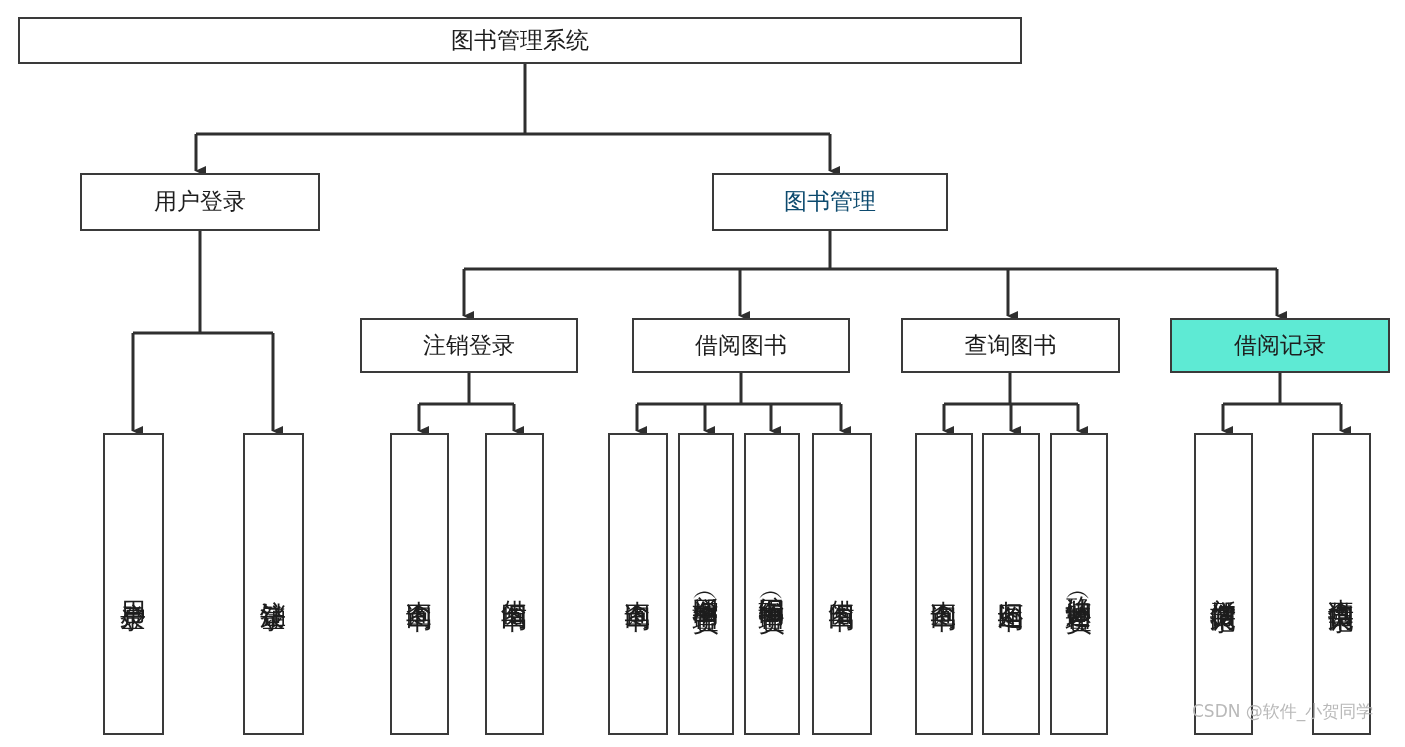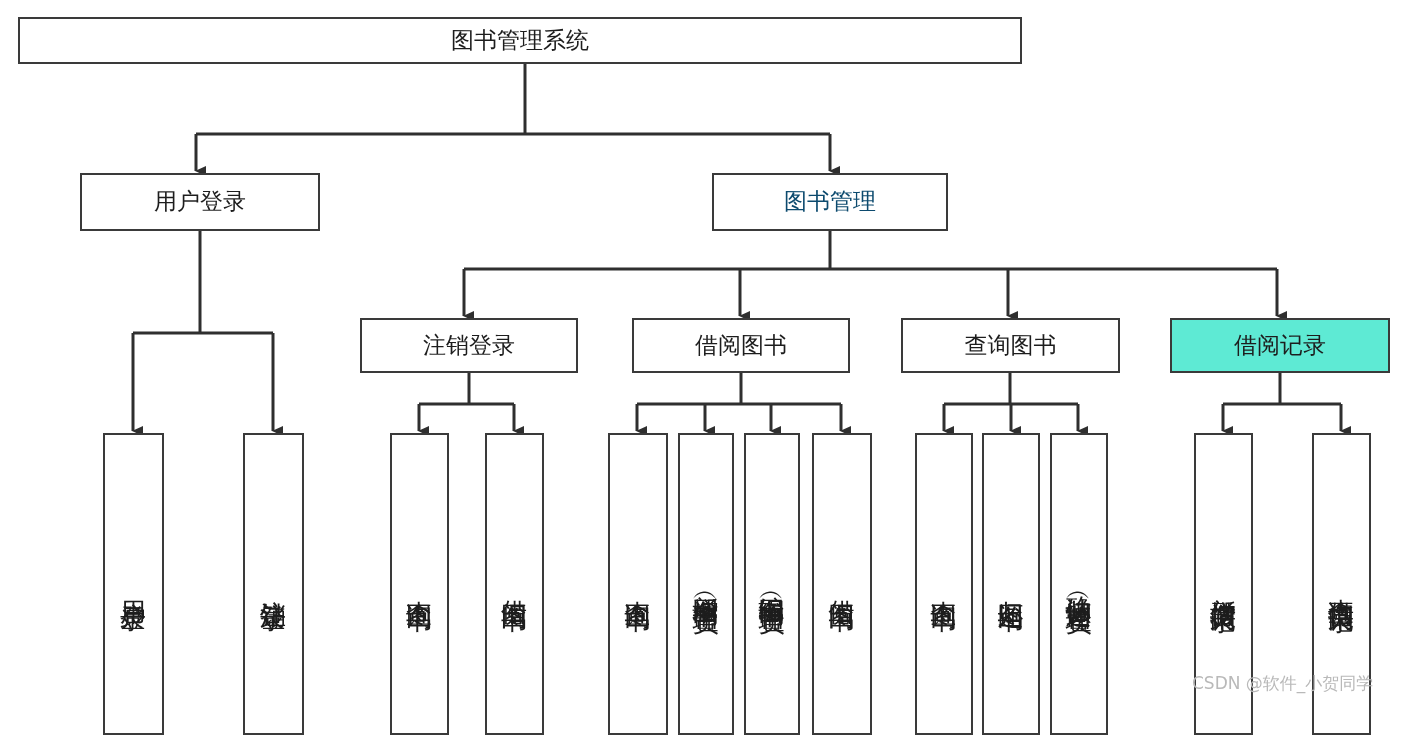--- a/index.html
+++ b/index.html
@@ -178,15 +178,15 @@
         <span class="node-label" style="color: rgb(29, 29, 29);">确认归还（管理员）</span>
       </div>
       <div class="node-box node-vertical" style="left: 1194px; top: 433px; width: 59px; height: 302px; border-color: rgb(58, 58, 58); background: rgb(255, 255, 255);">
         <span class="node-label" style="color: rgb(29, 29, 29);">新增借阅记录</span>
       </div>
       <div class="node-box node-vertical" style="left: 1312px; top: 433px; width: 59px; height: 302px; border-color: rgb(58, 58, 58); background: rgb(255, 255, 255);">
         <span class="node-label" style="color: rgb(29, 29, 29);">查询借阅记录</span>
       </div>
     </div>
 
-  <div class="watermark" style="left: 1192px; top: 672px;">CSDN @软件_小贺同学</div>
+  <div class="watermark" style="left: 1192px; top: 700px;">CSDN @软件_小贺同学</div>
 
 </div>
 
 </body></html>

